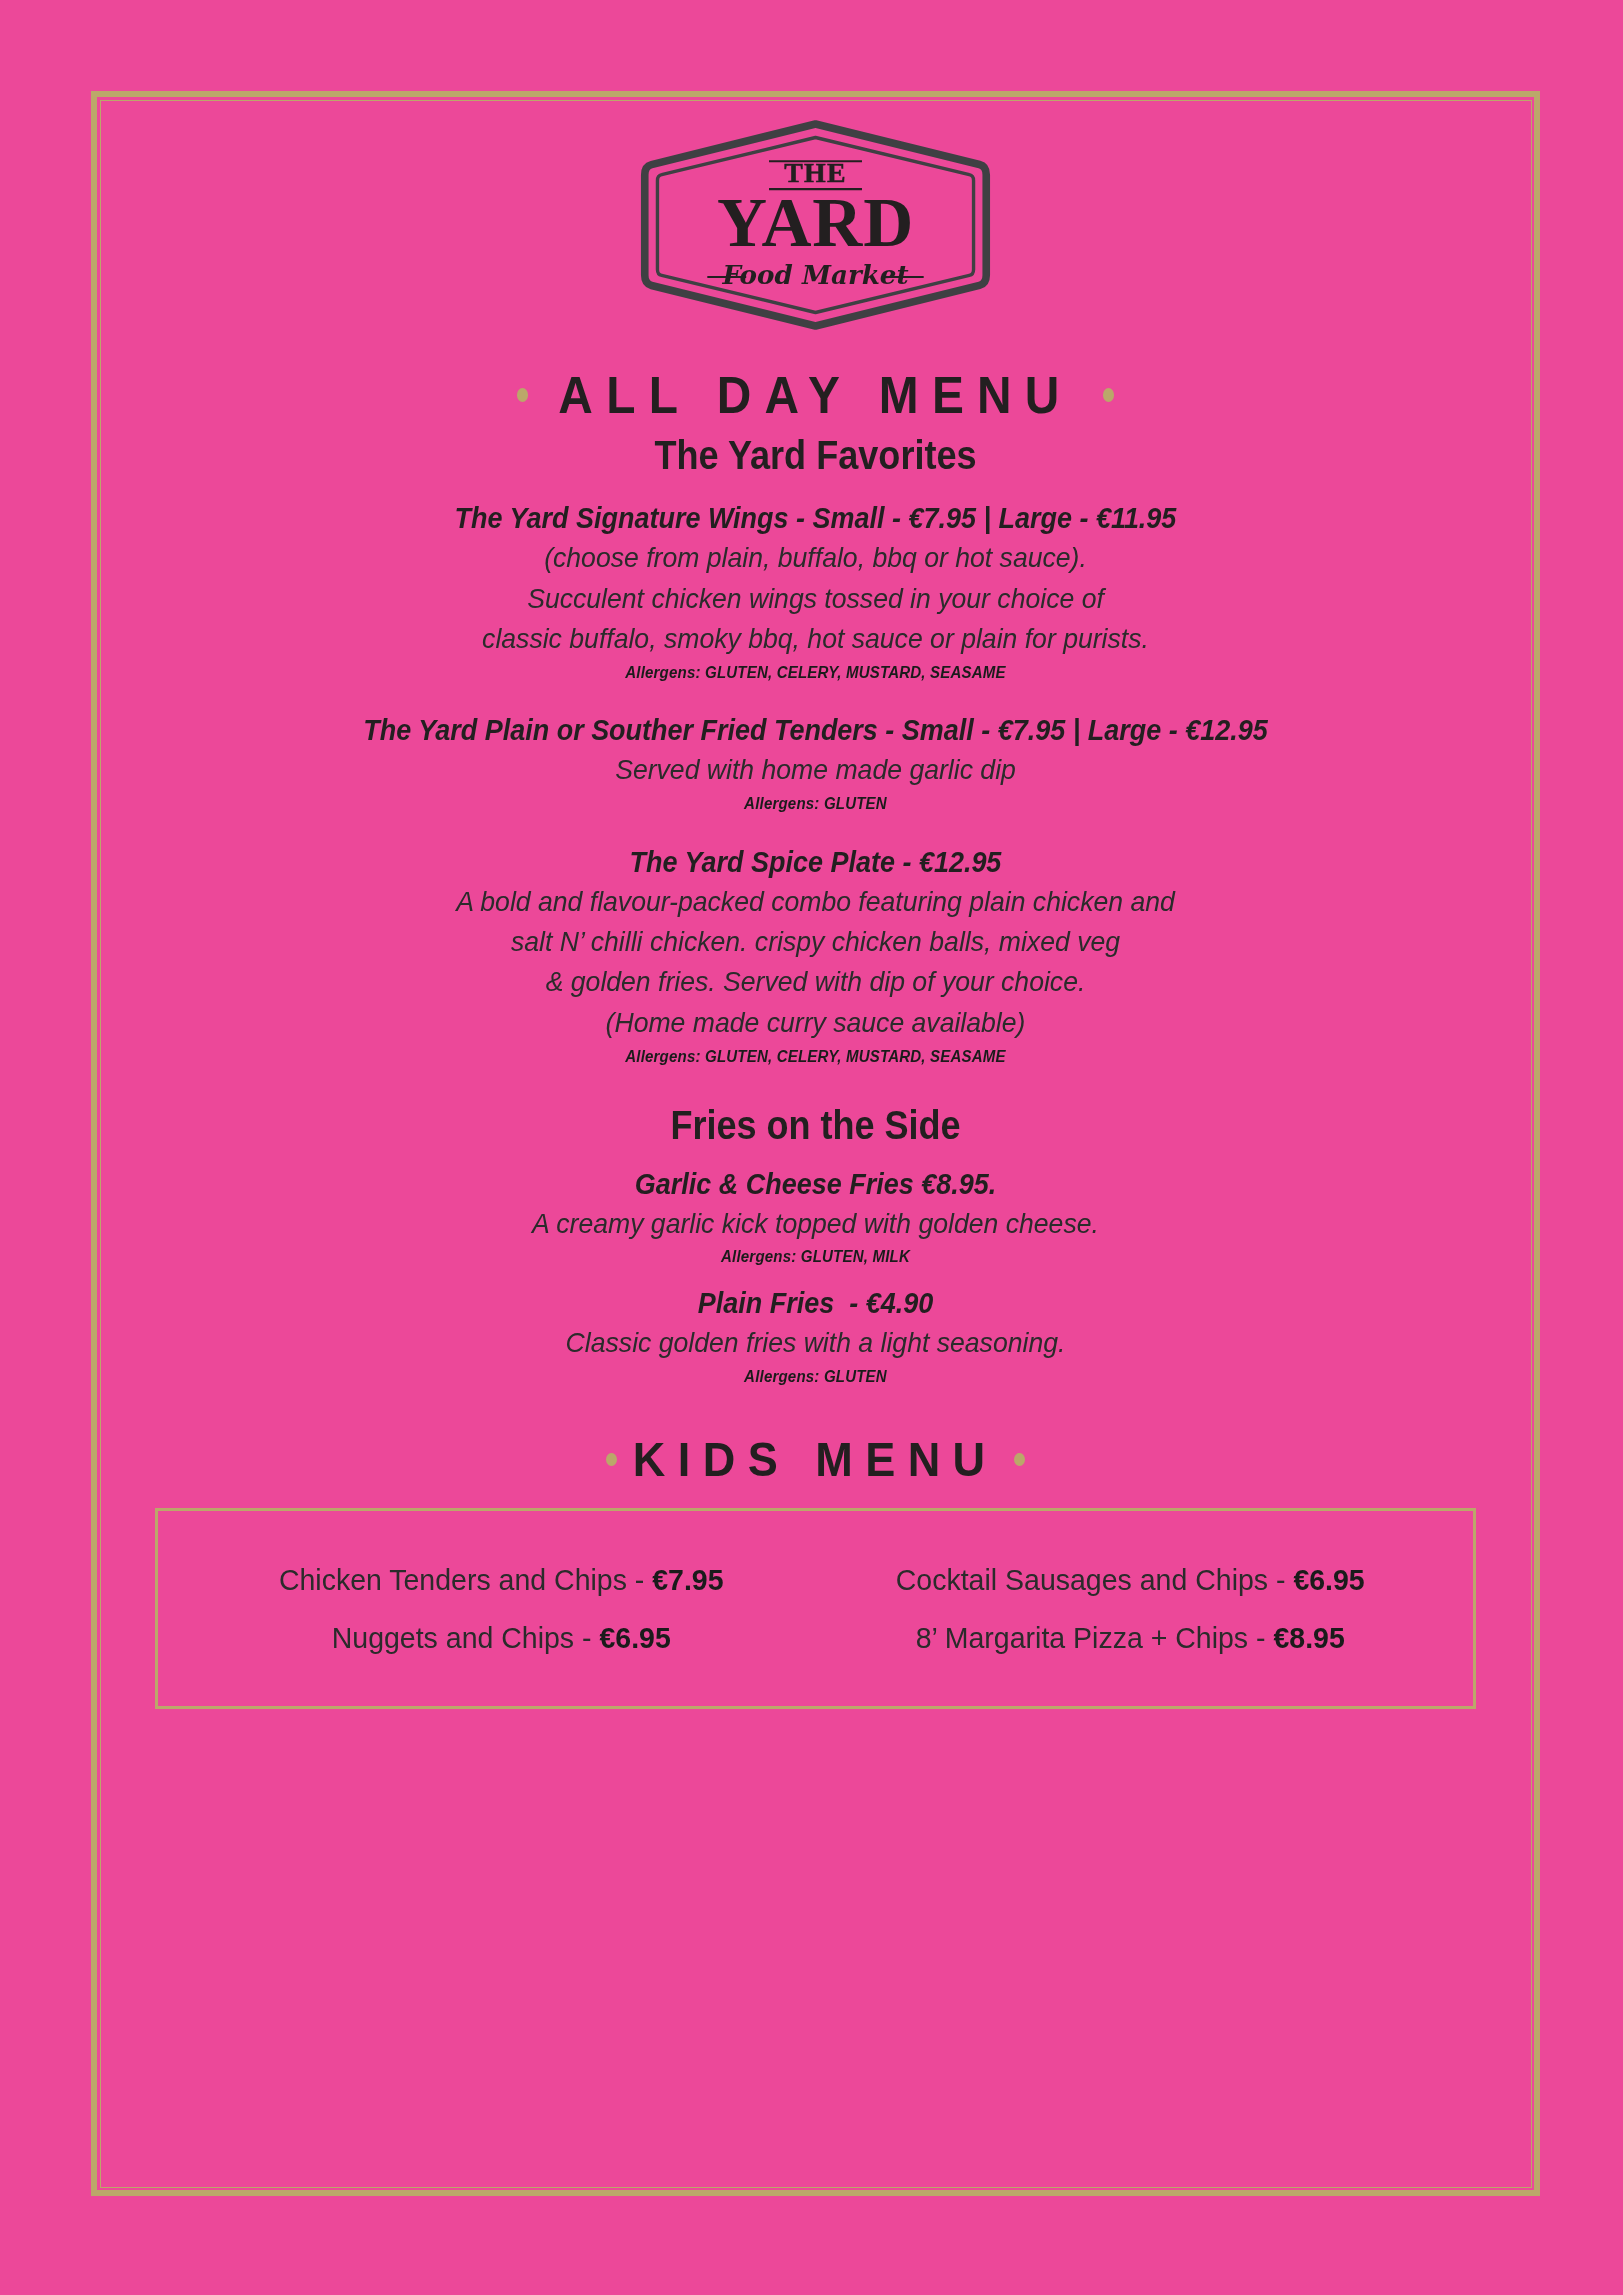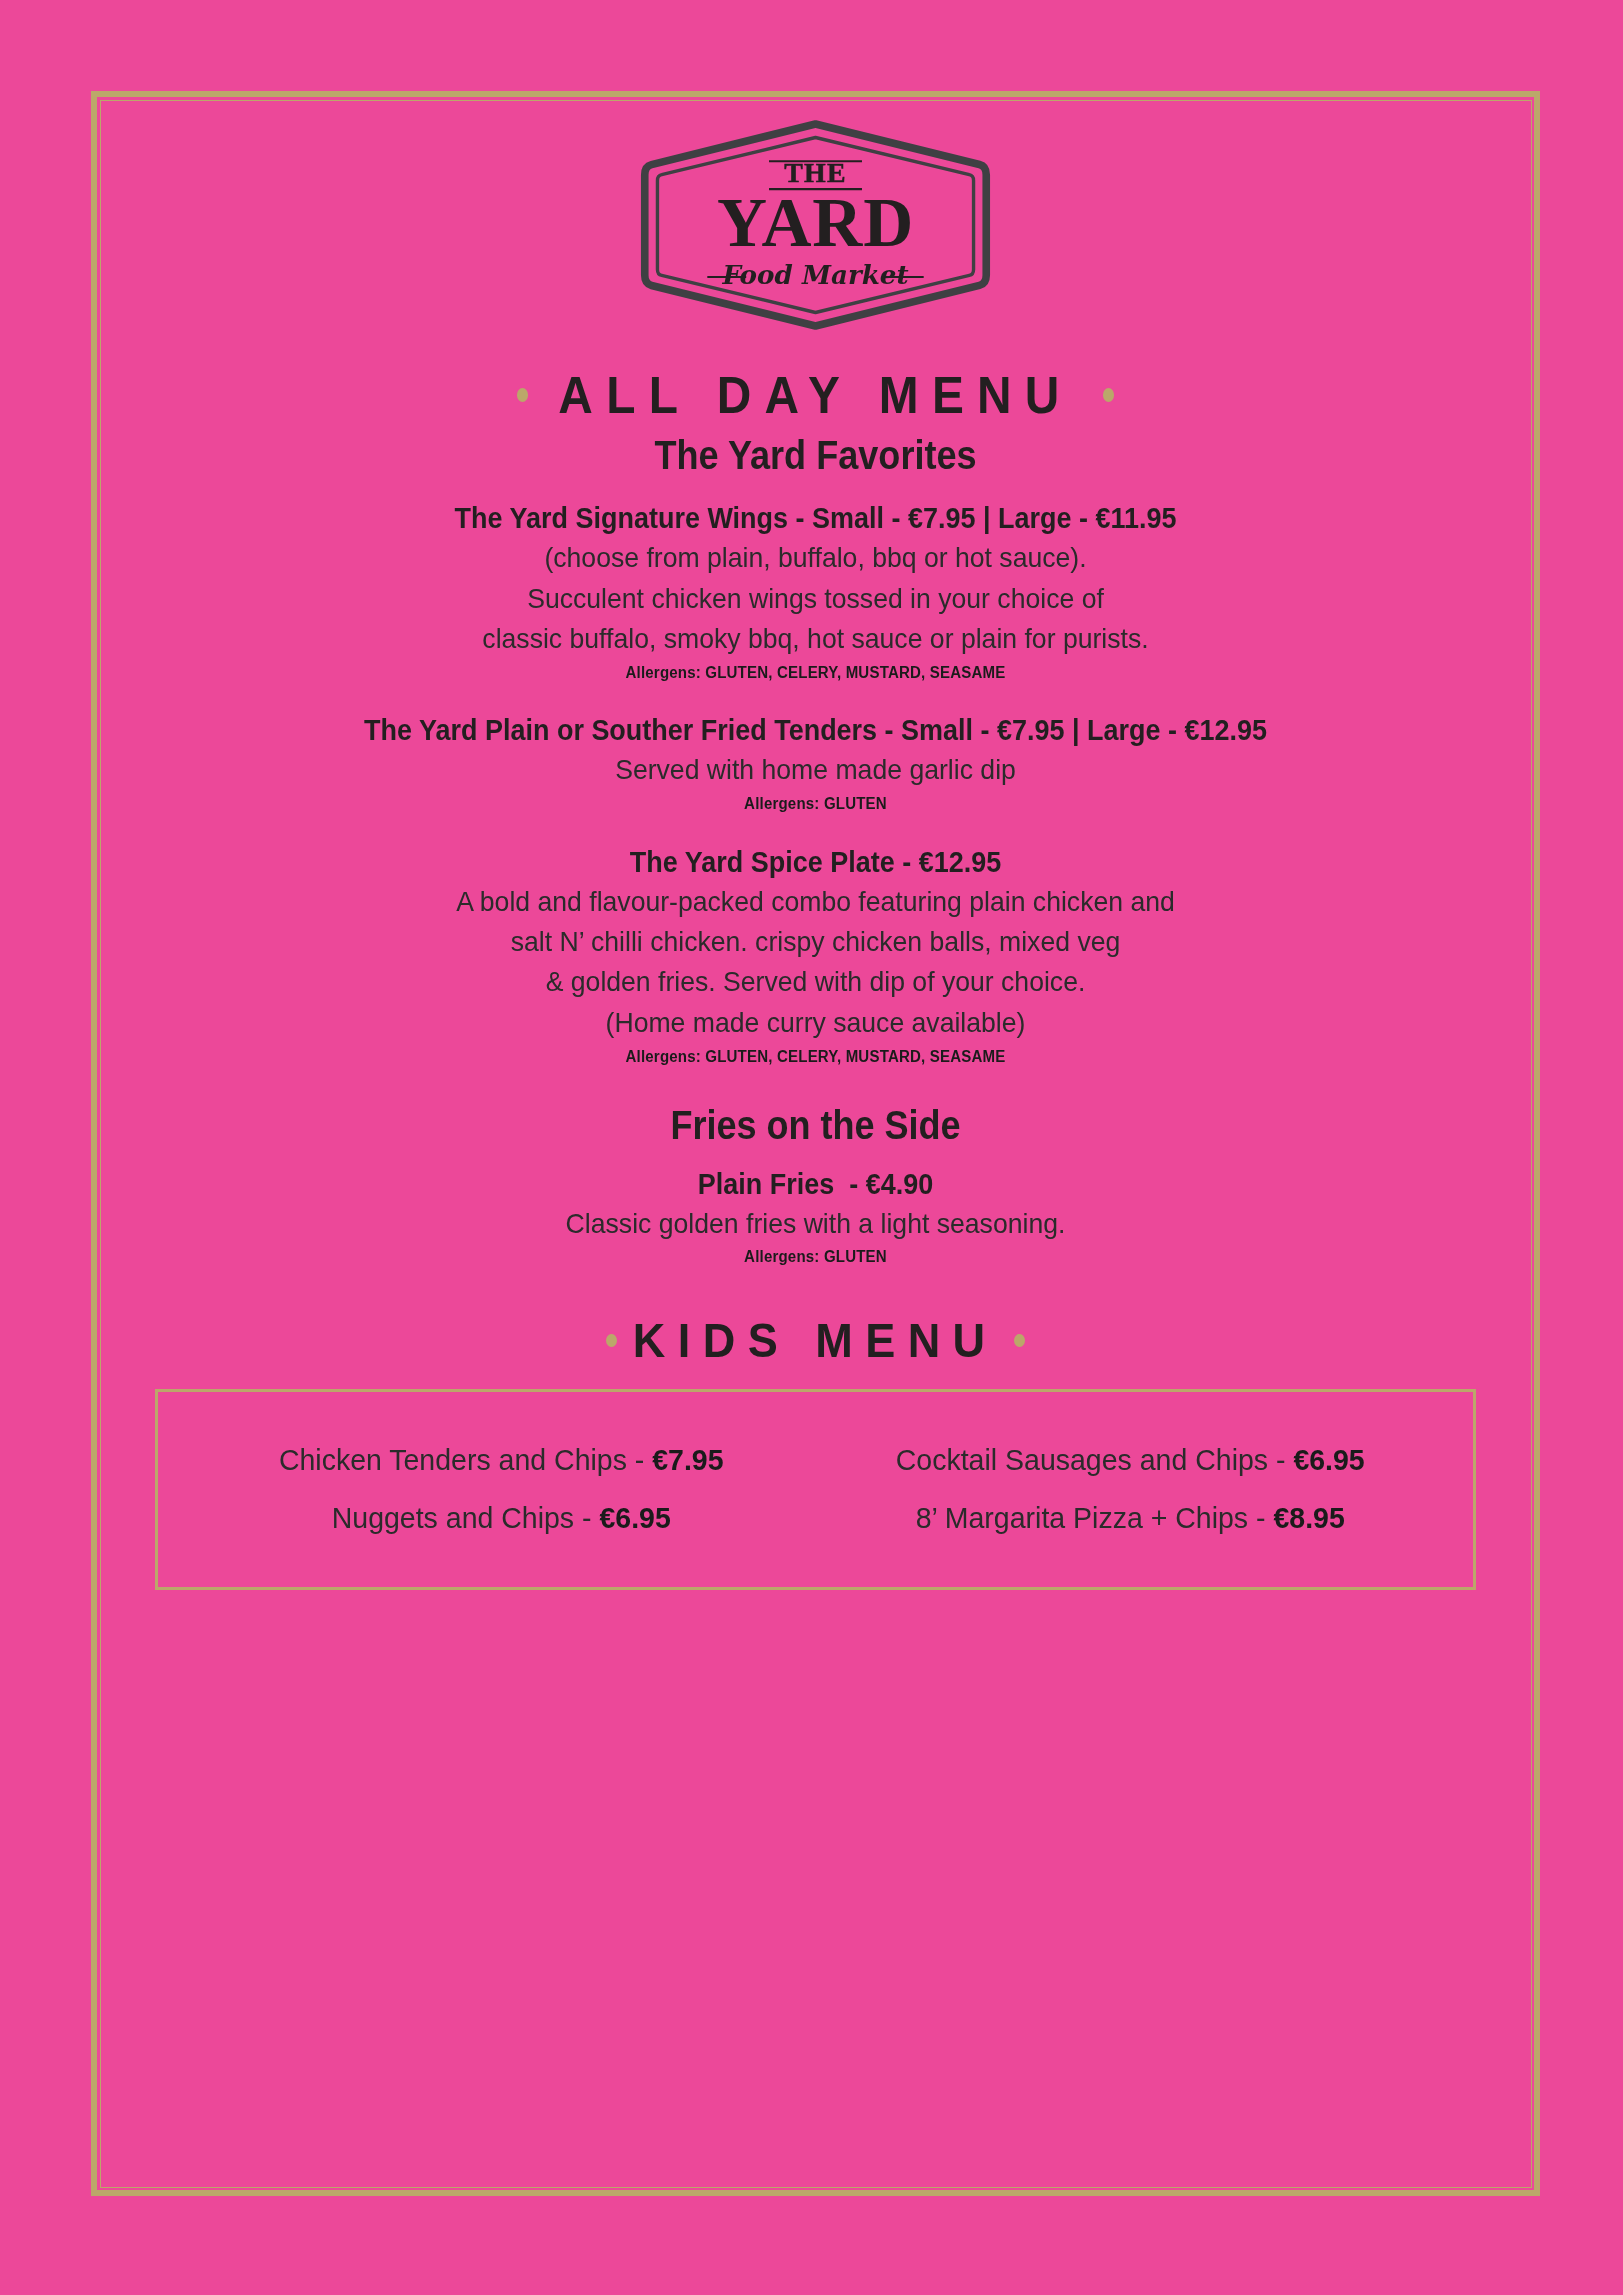--- a/index.html
+++ b/index.html
@@ -98,21 +98,21 @@
     margin-bottom: 18.6px;
     font-family: "Liberation Sans Narrow", "Liberation Sans", sans-serif;
     font-weight: 700;
     font-size: 40px;
     color: #231f20;
     line-height: 1.05;
     transform: scaleX(0.9);
   }
 
   
-  .item { margin-bottom: 15px; }
+  .item { margin-bottom: 15px; font-style: italic; }
   .item-name {
     font-family: "Liberation Sans Narrow", "Liberation Sans", sans-serif;
     font-weight: 700;
     font-size: 29px;
     color: #231f20;
     line-height: 1.35;
     transform: scaleX(0.93);
     white-space: pre;
   }
   .item-desc-line {
@@ -256,20 +256,25 @@
         <div class="allergens">Allergens: GLUTEN, CELERY, MUSTARD, SEASAME</div>
       </div>
 
     </div>
 
     <div class="section-title">Fries on the Side</div>
 
     <div>
 
 
+      <div class="item">
+        <div class="item-name">Garlic &amp; Cheese Fries €8.95.</div>
+        <div class="item-desc-line">A creamy garlic kick topped with golden cheese.</div>
+        <div class="allergens">Allergens: GLUTEN, MILK</div>
+      </div>
 
       <div class="item">
         <div class="item-name">Plain Fries  - €4.90</div>
         <div class="item-desc-line">Classic golden fries with a light seasoning.</div>
         <div class="allergens">Allergens: GLUTEN</div>
       </div>
 
     </div>
 
     <div class="kids-title-row">

